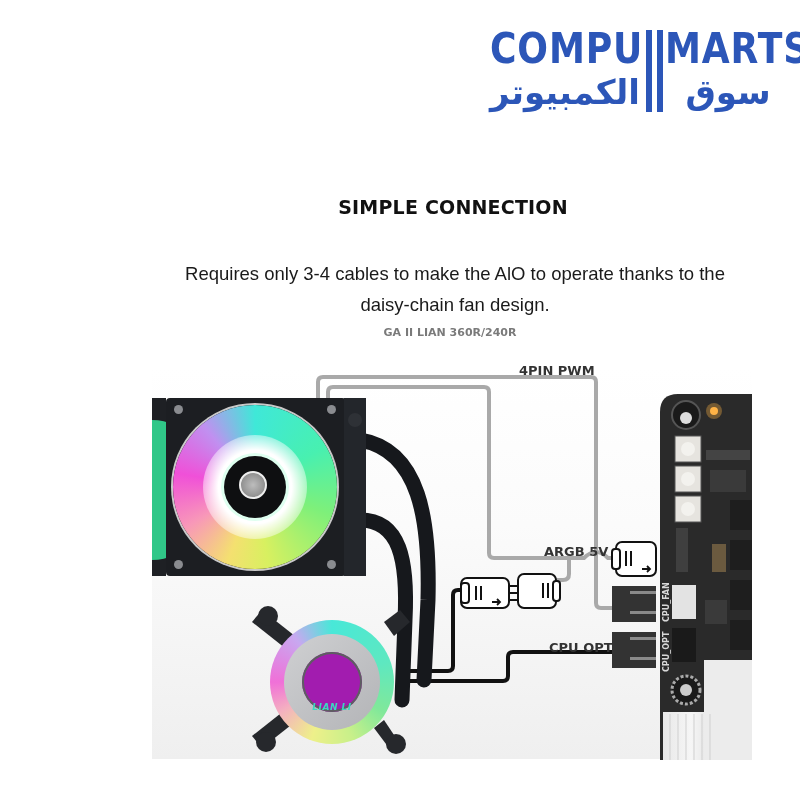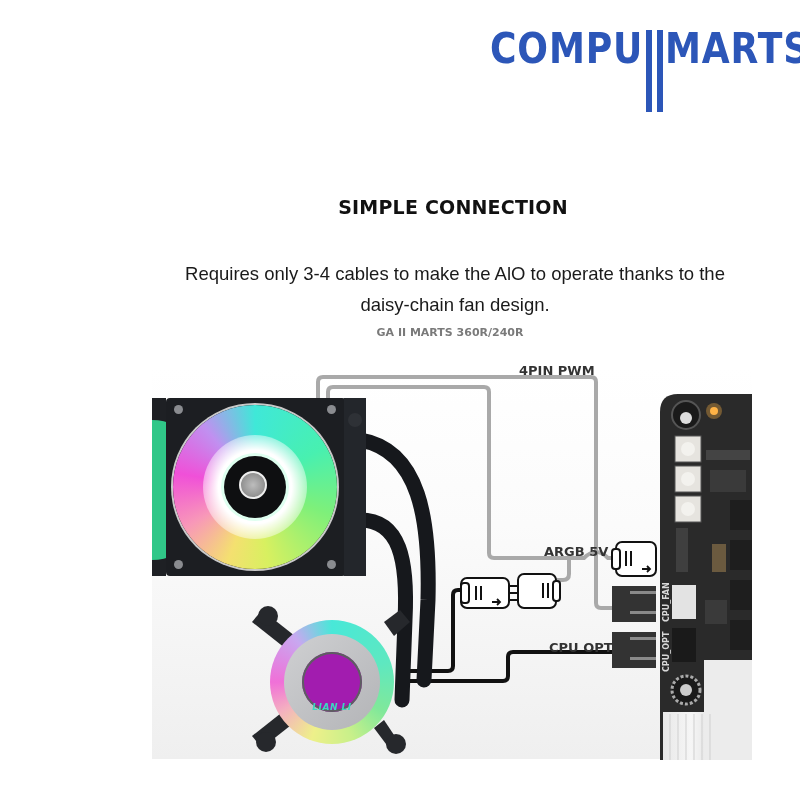--- a/index.html
+++ b/index.html
@@ -23,25 +23,27 @@
 </head>
 <body>
 
 <div class="logo">
   <div class="logo-latin logo-left">COMPU</div>
   <div class="logo-bars">
       <span style="left:0"></span>
       <span style="left:11px"></span>
     </div>
   <div class="logo-latin logo-right">MARTS</div>
+  <div class="logo-arabic logo-ar-left">الكمبيوتر</div>
+  <div class="logo-arabic logo-ar-right">سوق</div>
 </div>
 
 <div class="headline" style="left:0;width:906px;">SIMPLE CONNECTION</div>
 <div class="subtext">Requires only 3-4 cables to make the AlO to operate thanks to the daisy-chain fan design.</div>
-<div class="product-label">GA II MARTS 360R/240R</div>
+<div class="product-label">GA II LIAN 360R/240R</div>
 
 <div class="panel"></div>
 
 <svg width="800" height="800" viewBox="0 0 800 800">
   <defs>
     <radialGradient id="fanGlow" cx="50%" cy="50%" r="50%">
       <stop offset="0%" stop-color="#ffffff"></stop>
       <stop offset="45%" stop-color="#f4fff8"></stop>
       <stop offset="100%" stop-color="rgba(255,255,255,0)"></stop>
     </radialGradient>

